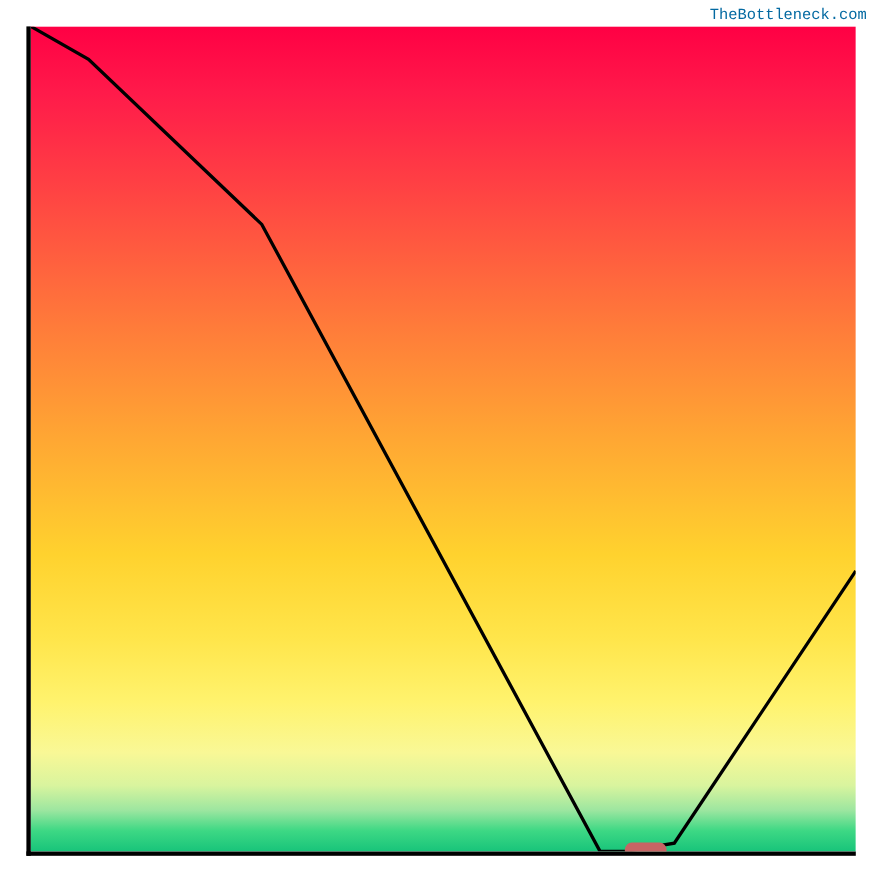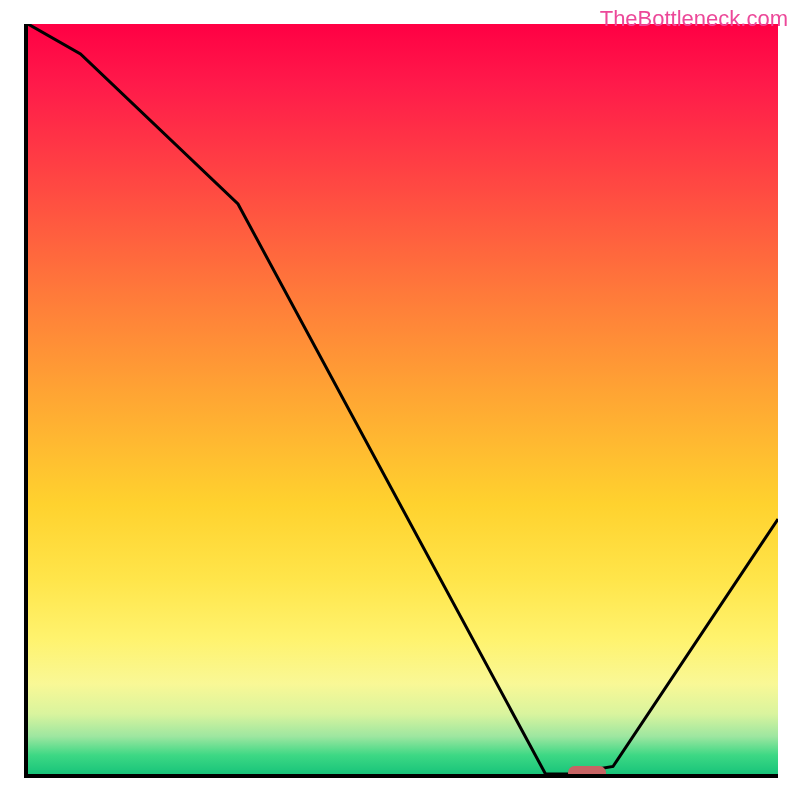--- a/index.html
+++ b/index.html
@@ -12,24 +12,25 @@
   }
   .container {
     position: relative;
     width: 800px;
     height: 800px;
   }
   .watermark {
     position: absolute;
     top: 6px;
     right: 12px;
-    font-size: 22px;
-    color: #ec4899;
+    font-size: 14px;
+    color: #0369a1;
     font-weight: 500;
     z-index: 10;
+    font-family: Liberation Mono, monospace;
   }
   .chart-area {
     position: absolute;
     left: 24px;
     top: 24px;
     width: 750px;
     height: 750px;
     border-left: 4px solid black;
     border-bottom: 4px solid black;
     overflow: hidden;

